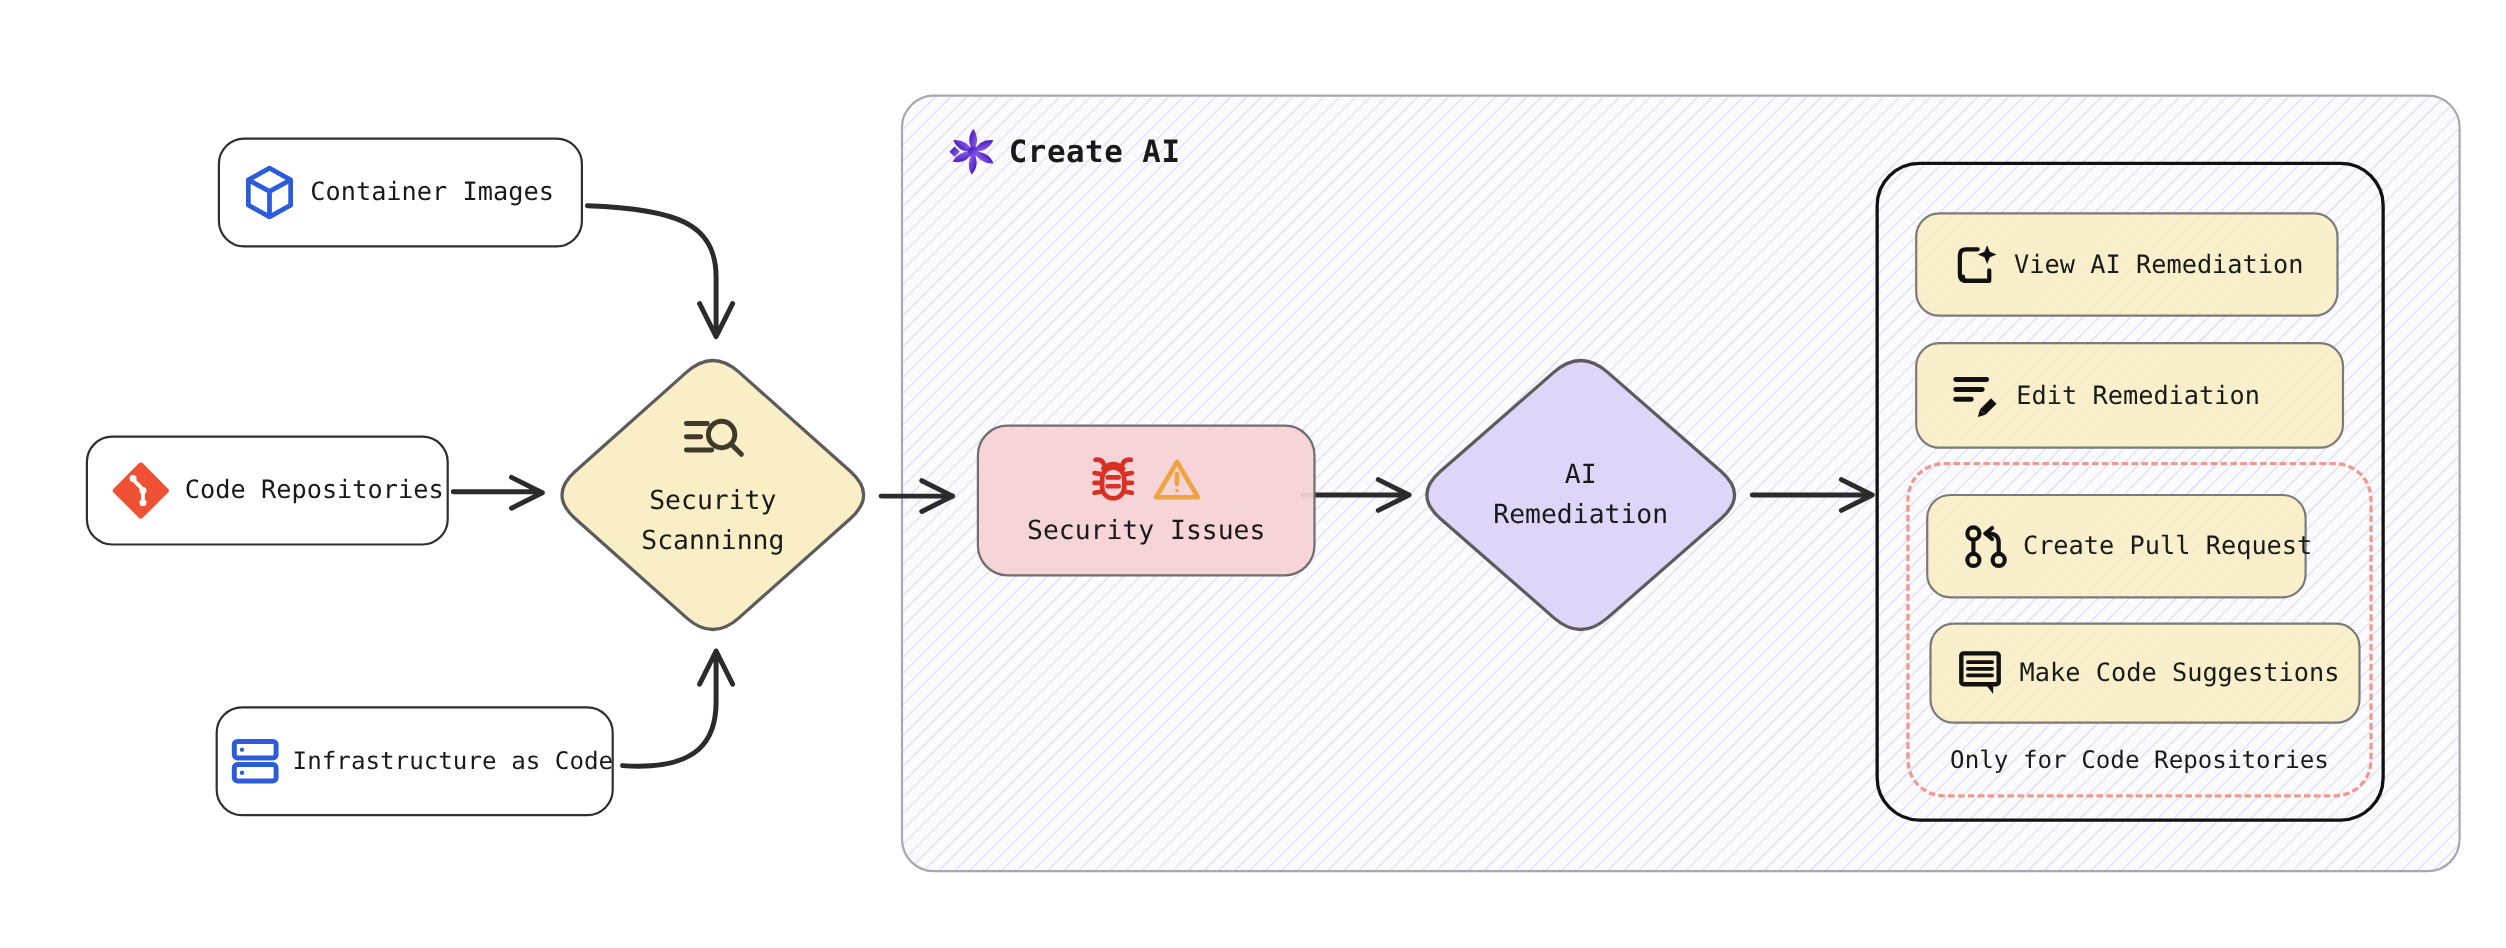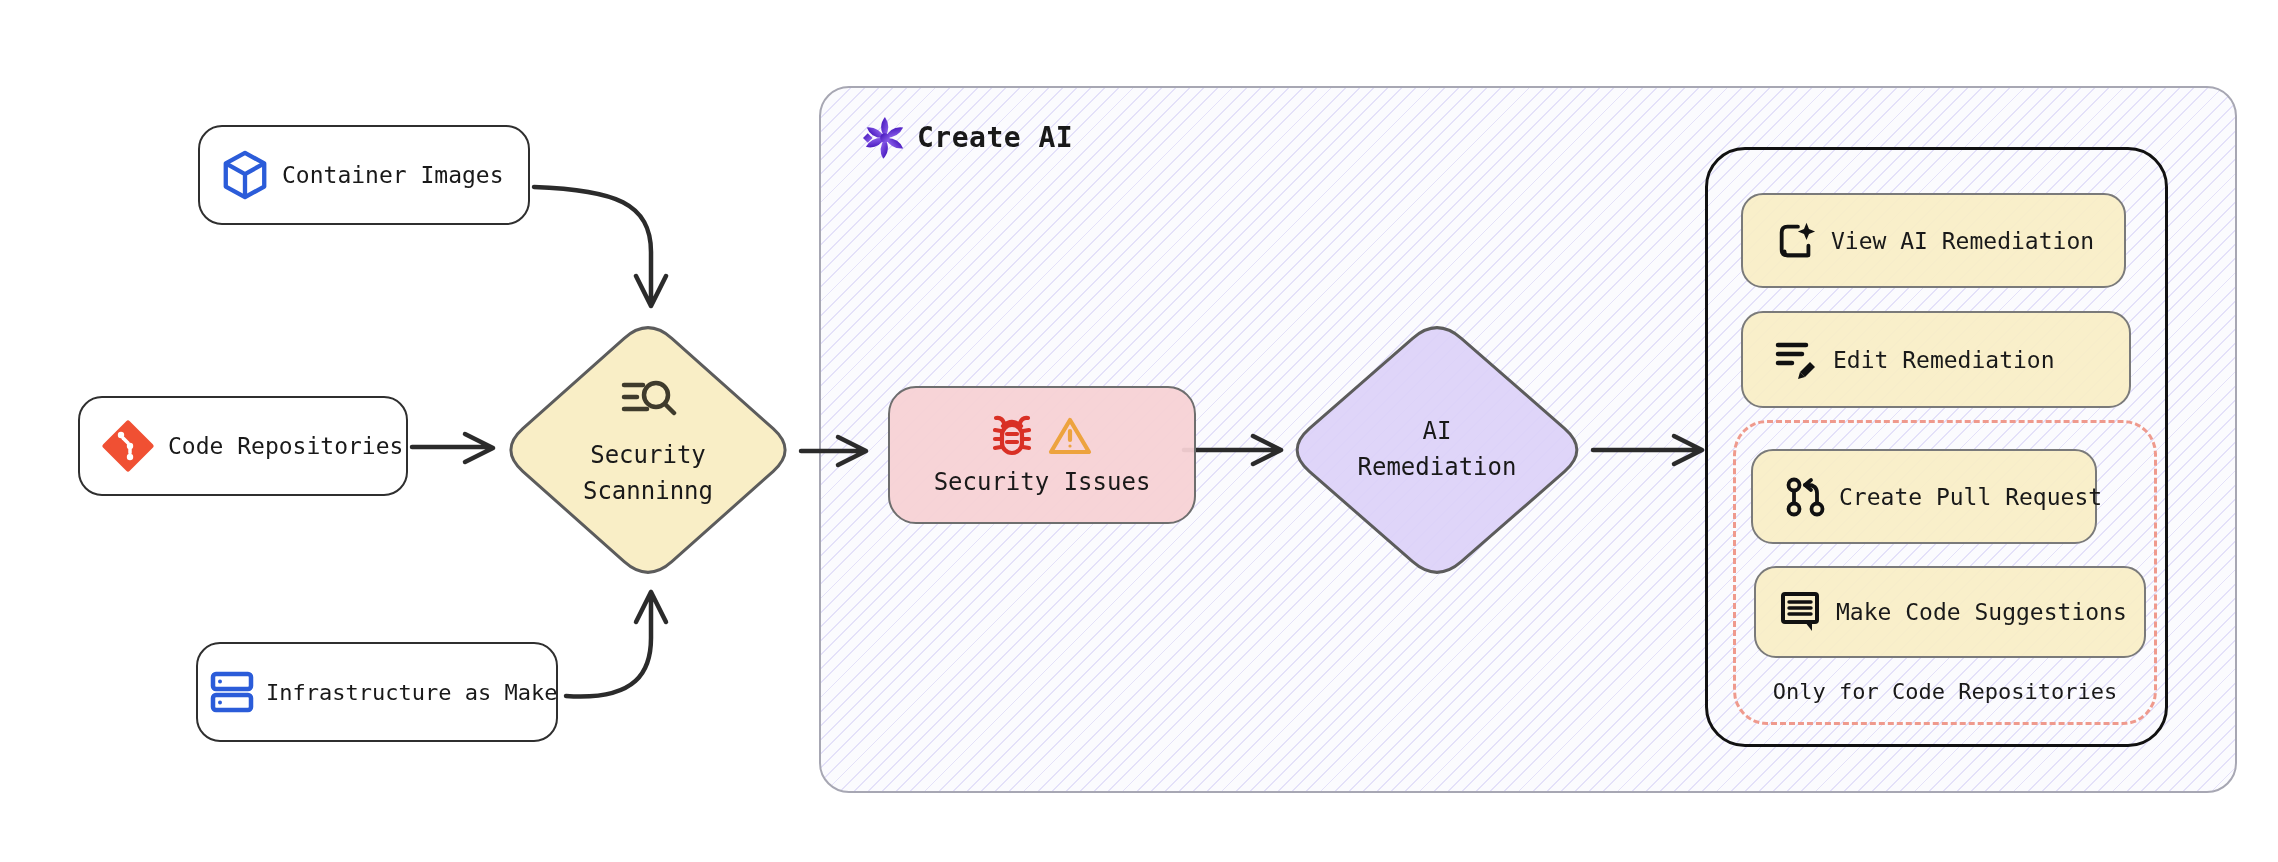--- a/index.html
+++ b/index.html
@@ -133,21 +133,21 @@
     <span class="node-label">Code Repositories</span>
   </div>
 
   <div class="node src-node" style="left:196px;top:642px;width:362px;height:100px;padding-left:12px;gap:12px;">
     <svg class="icon" width="44" height="42" viewBox="0 0 44 42" fill="none" stroke="var(--blue-icon)" stroke-width="4.5" stroke-linejoin="round">
       <rect x="3" y="3" width="38" height="15" rx="3"></rect>
       <rect x="3" y="24" width="38" height="15" rx="3"></rect>
       <circle cx="10" cy="10.5" r="2" fill="var(--blue-icon)" stroke="none"></circle>
       <circle cx="10" cy="31.5" r="2" fill="var(--blue-icon)" stroke="none"></circle>
     </svg>
-    <span class="node-label small">Infrastructure as Make</span>
+    <span class="node-label small">Infrastructure as Code</span>
   </div>
 
   <svg class="diamond-icon" style="left:621px;top:379px;" width="56" height="40" viewBox="0 0 56 40" fill="none" stroke="#3f3b2c" stroke-width="4.5" stroke-linecap="round">
     <line x1="3" y1="6" x2="22" y2="6"></line>
     <line x1="3" y1="18" x2="16" y2="18"></line>
     <line x1="3" y1="30" x2="26" y2="30"></line>
     <circle cx="35" cy="16" r="12"></circle>
     <line x1="44" y1="25" x2="53" y2="34"></line>
   </svg>
   <div class="diamond-label" style="left:498px;top:437px;width:300px;">

